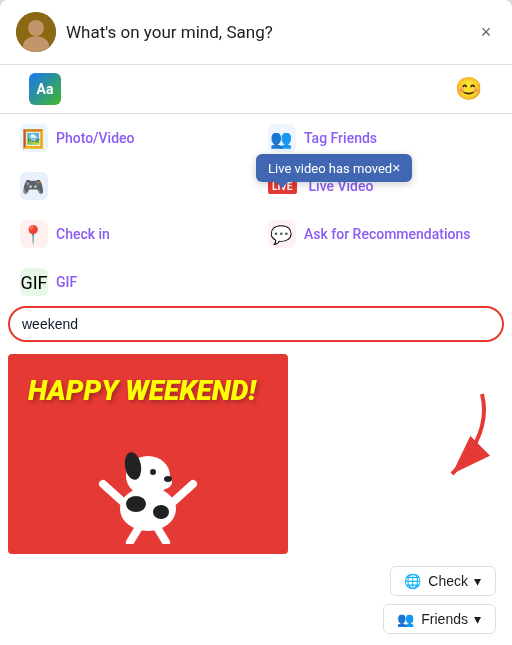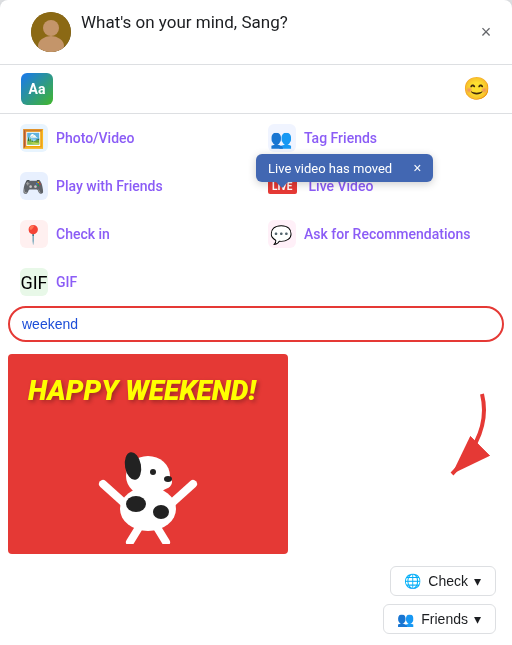--- a/index.html
+++ b/index.html
@@ -14,21 +14,22 @@
     .modal {
       width: 512px;
       background: #fff;
       border-radius: 8px;
       box-shadow: 0 4px 20px rgba(0,0,0,0.3);
       overflow: hidden;
       position: relative;
     }
     .modal-header {
       display: flex;
-      padding: 12px 31px;
+      align-items: center;
+      padding: 12px 16px;
       border-bottom: 1px solid #dddfe2;
       position: relative;
     }
     .avatar {
       width: 40px;
       height: 40px;
       border-radius: 50%;
       background: #8b6914;
       overflow: hidden;
       margin-right: 10px;
@@ -64,21 +65,21 @@
       display: flex;
       align-items: center;
       justify-content: center;
       font-size: 18px;
       color: #65676b;
     }
     .toolbar {
       display: flex;
       align-items: center;
       justify-content: space-between;
-      padding: 8px 21px;
+      padding: 8px 29px;
       border-bottom: 1px solid #dddfe2;
     }
     .toolbar-left {
       display: flex;
       align-items: center;
     }
     .font-icon {
       width: 32px;
       height: 32px;
       border-radius: 6px;
@@ -135,21 +136,21 @@
       position: absolute;
       top: -8px;
       left: 0;
       background: #4267B2;
       color: white;
       font-size: 13px;
       padding: 6px 12px;
       border-radius: 6px;
       display: flex;
       align-items: center;
-      gap: 21px;
+      gap: 0;
       white-space: nowrap;
       z-index: 10;
       box-shadow: 0 2px 8px rgba(0,0,0,0.2);
     }
     .live-tooltip::after {
       content: '';
       position: absolute;
       bottom: -6px;
       left: 20px;
       border-left: 6px solid transparent;
@@ -167,21 +168,21 @@
     .gif-search-area {
       padding: 0 8px 8px 8px;
     }
     .gif-search-input {
       width: 100%;
       padding: 8px 12px;
       border: 2px solid #e53935;
       border-radius: 20px;
       font-size: 14px;
       outline: none;
-      color: #1d4ed8;
+      color: #0f172a;
     }
     .gif-preview {
       width: 280px;
       height: 200px;
       background: #e53935;
       border-radius: 4px;
       margin: 4px 8px;
       display: flex;
       align-items: center;
       justify-content: center;
@@ -272,21 +273,20 @@
       <span class="option-label">Photo/Video</span>
     </div>
 
     <div class="option-item">
       <div class="option-icon icon-tag">👥</div>
       <span class="option-label">Tag Friends</span>
     </div>
 
     <div class="option-item">
       <div class="option-icon icon-play">🎮</div>
-      <span class="option-label">Play with Friends</span>
     </div>
 
     <div class="option-item" style="position:relative;">
       <div class="live-tooltip">
         <span>Live video has moved</span>
         <button class="live-tooltip-close">×</button>
       </div>
       <div style="display:flex;align-items:center;gap:4px;">
         <span class="live-badge">LIVE</span>
       </div>

